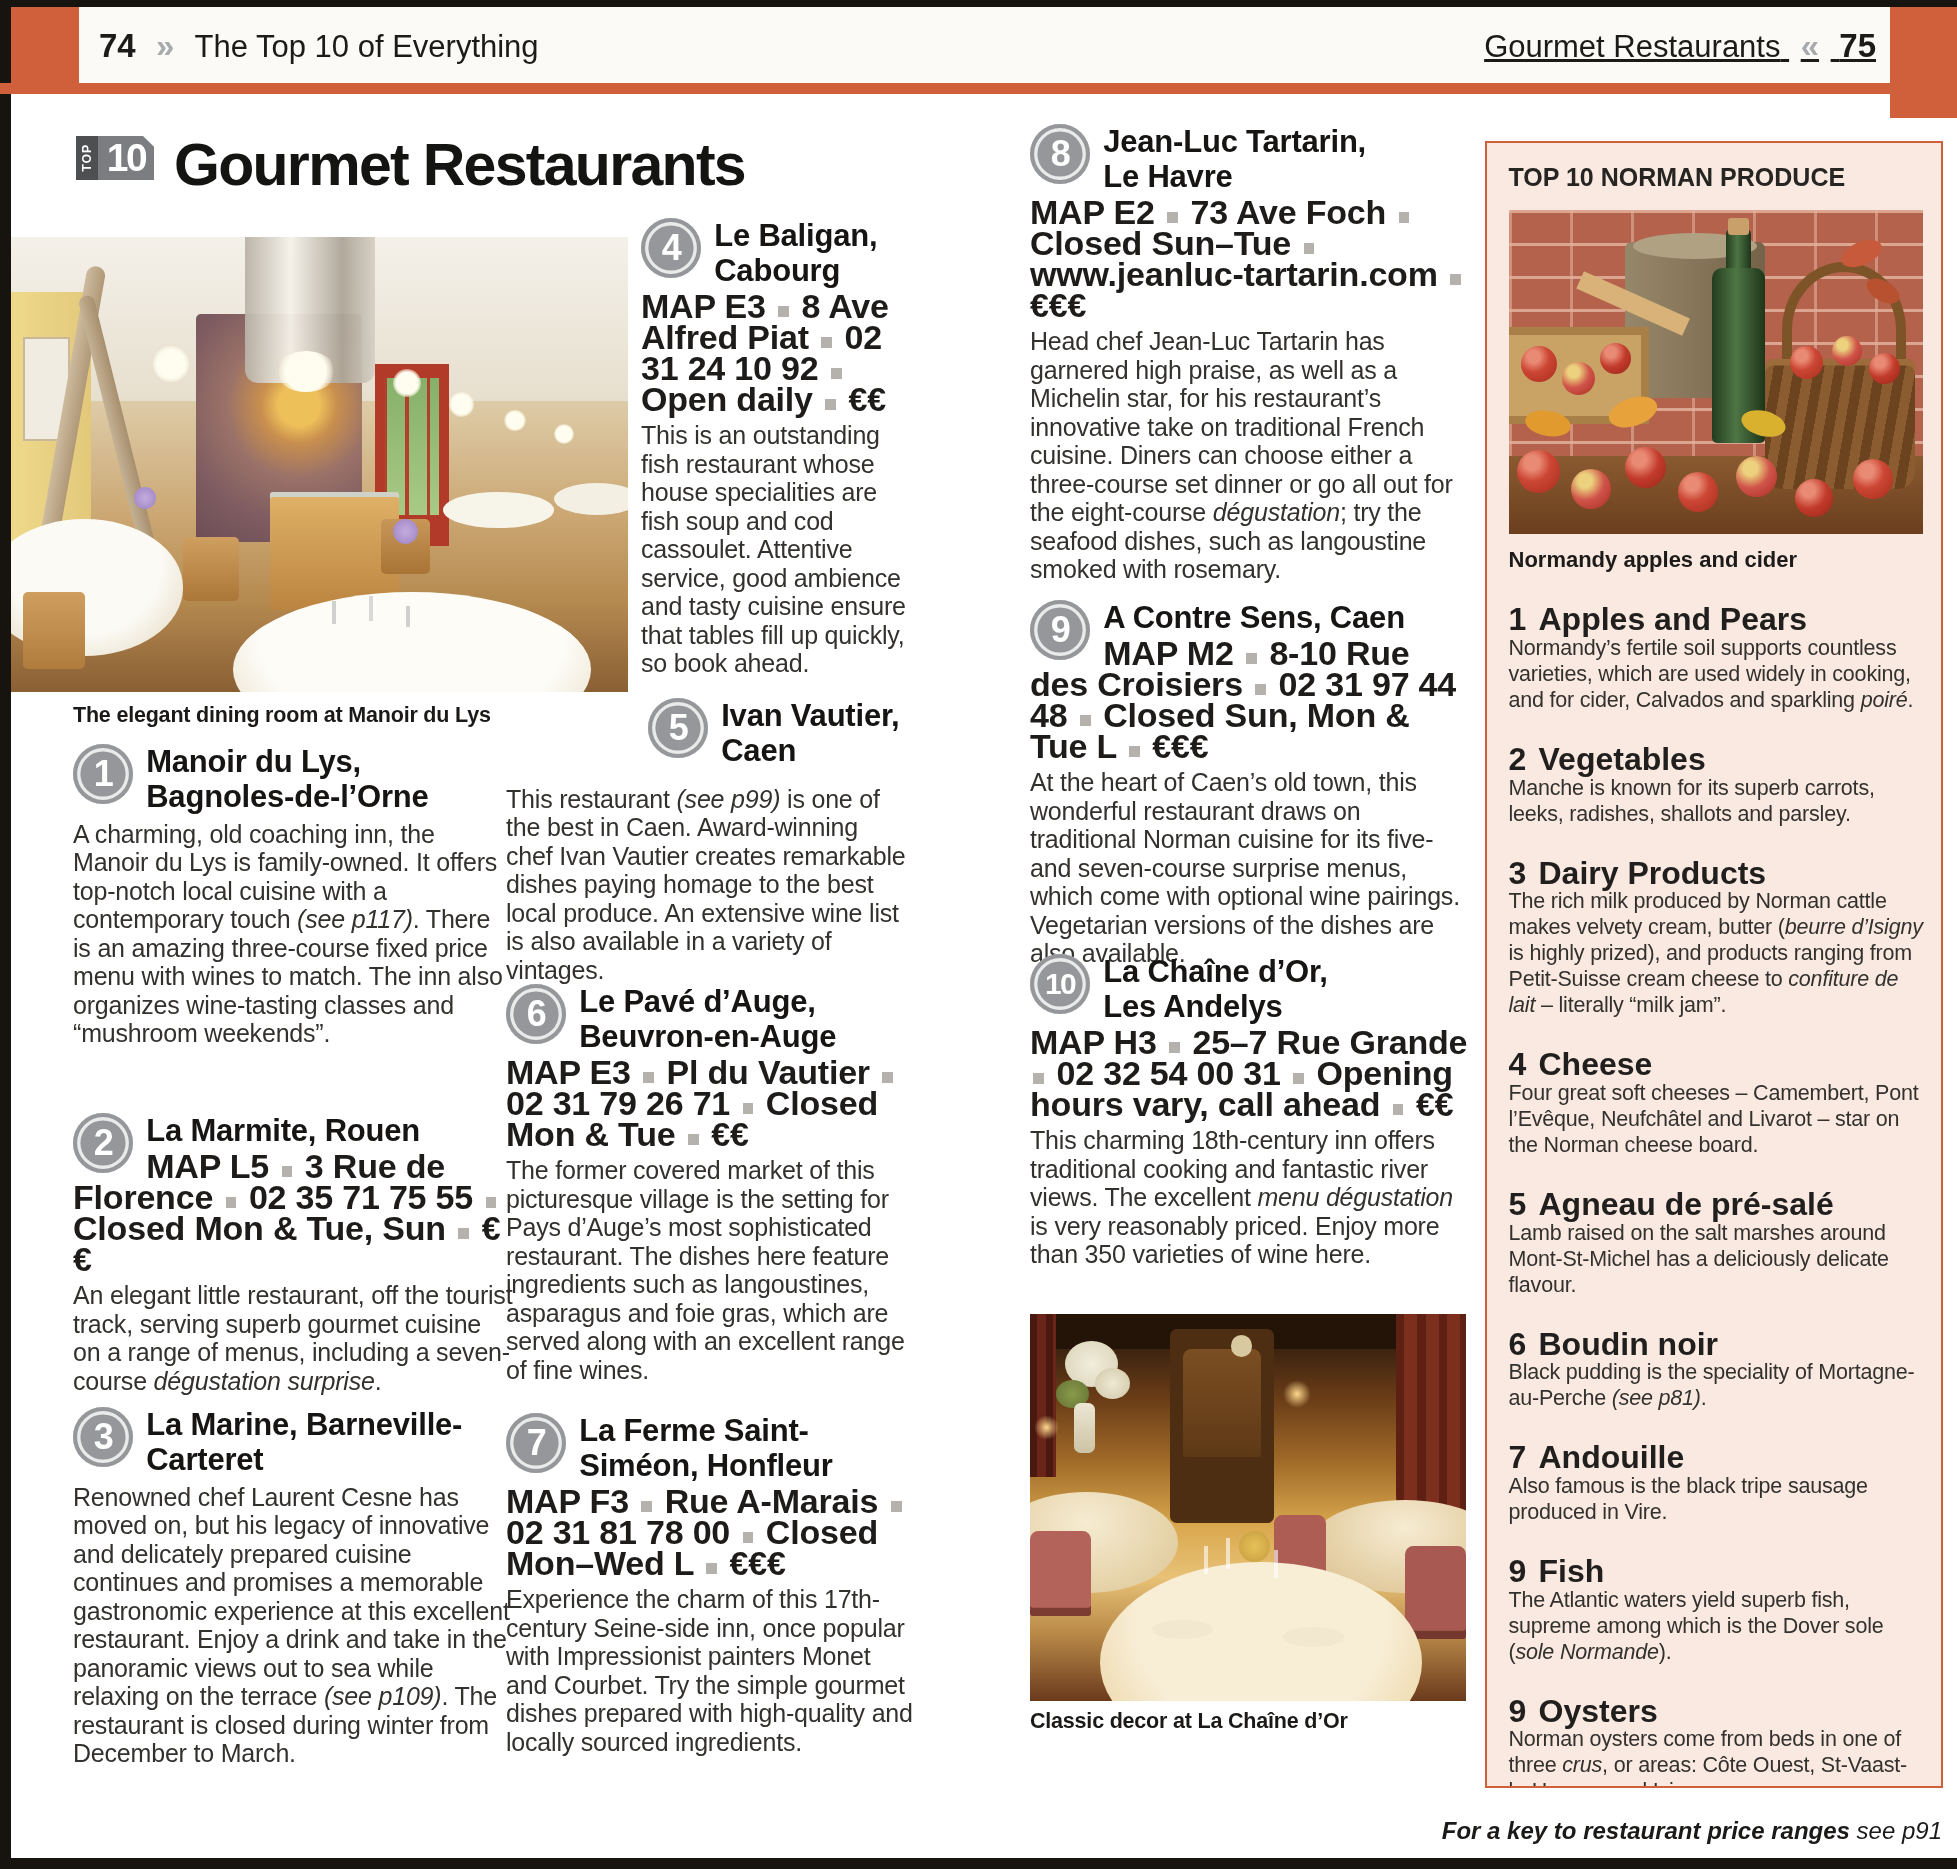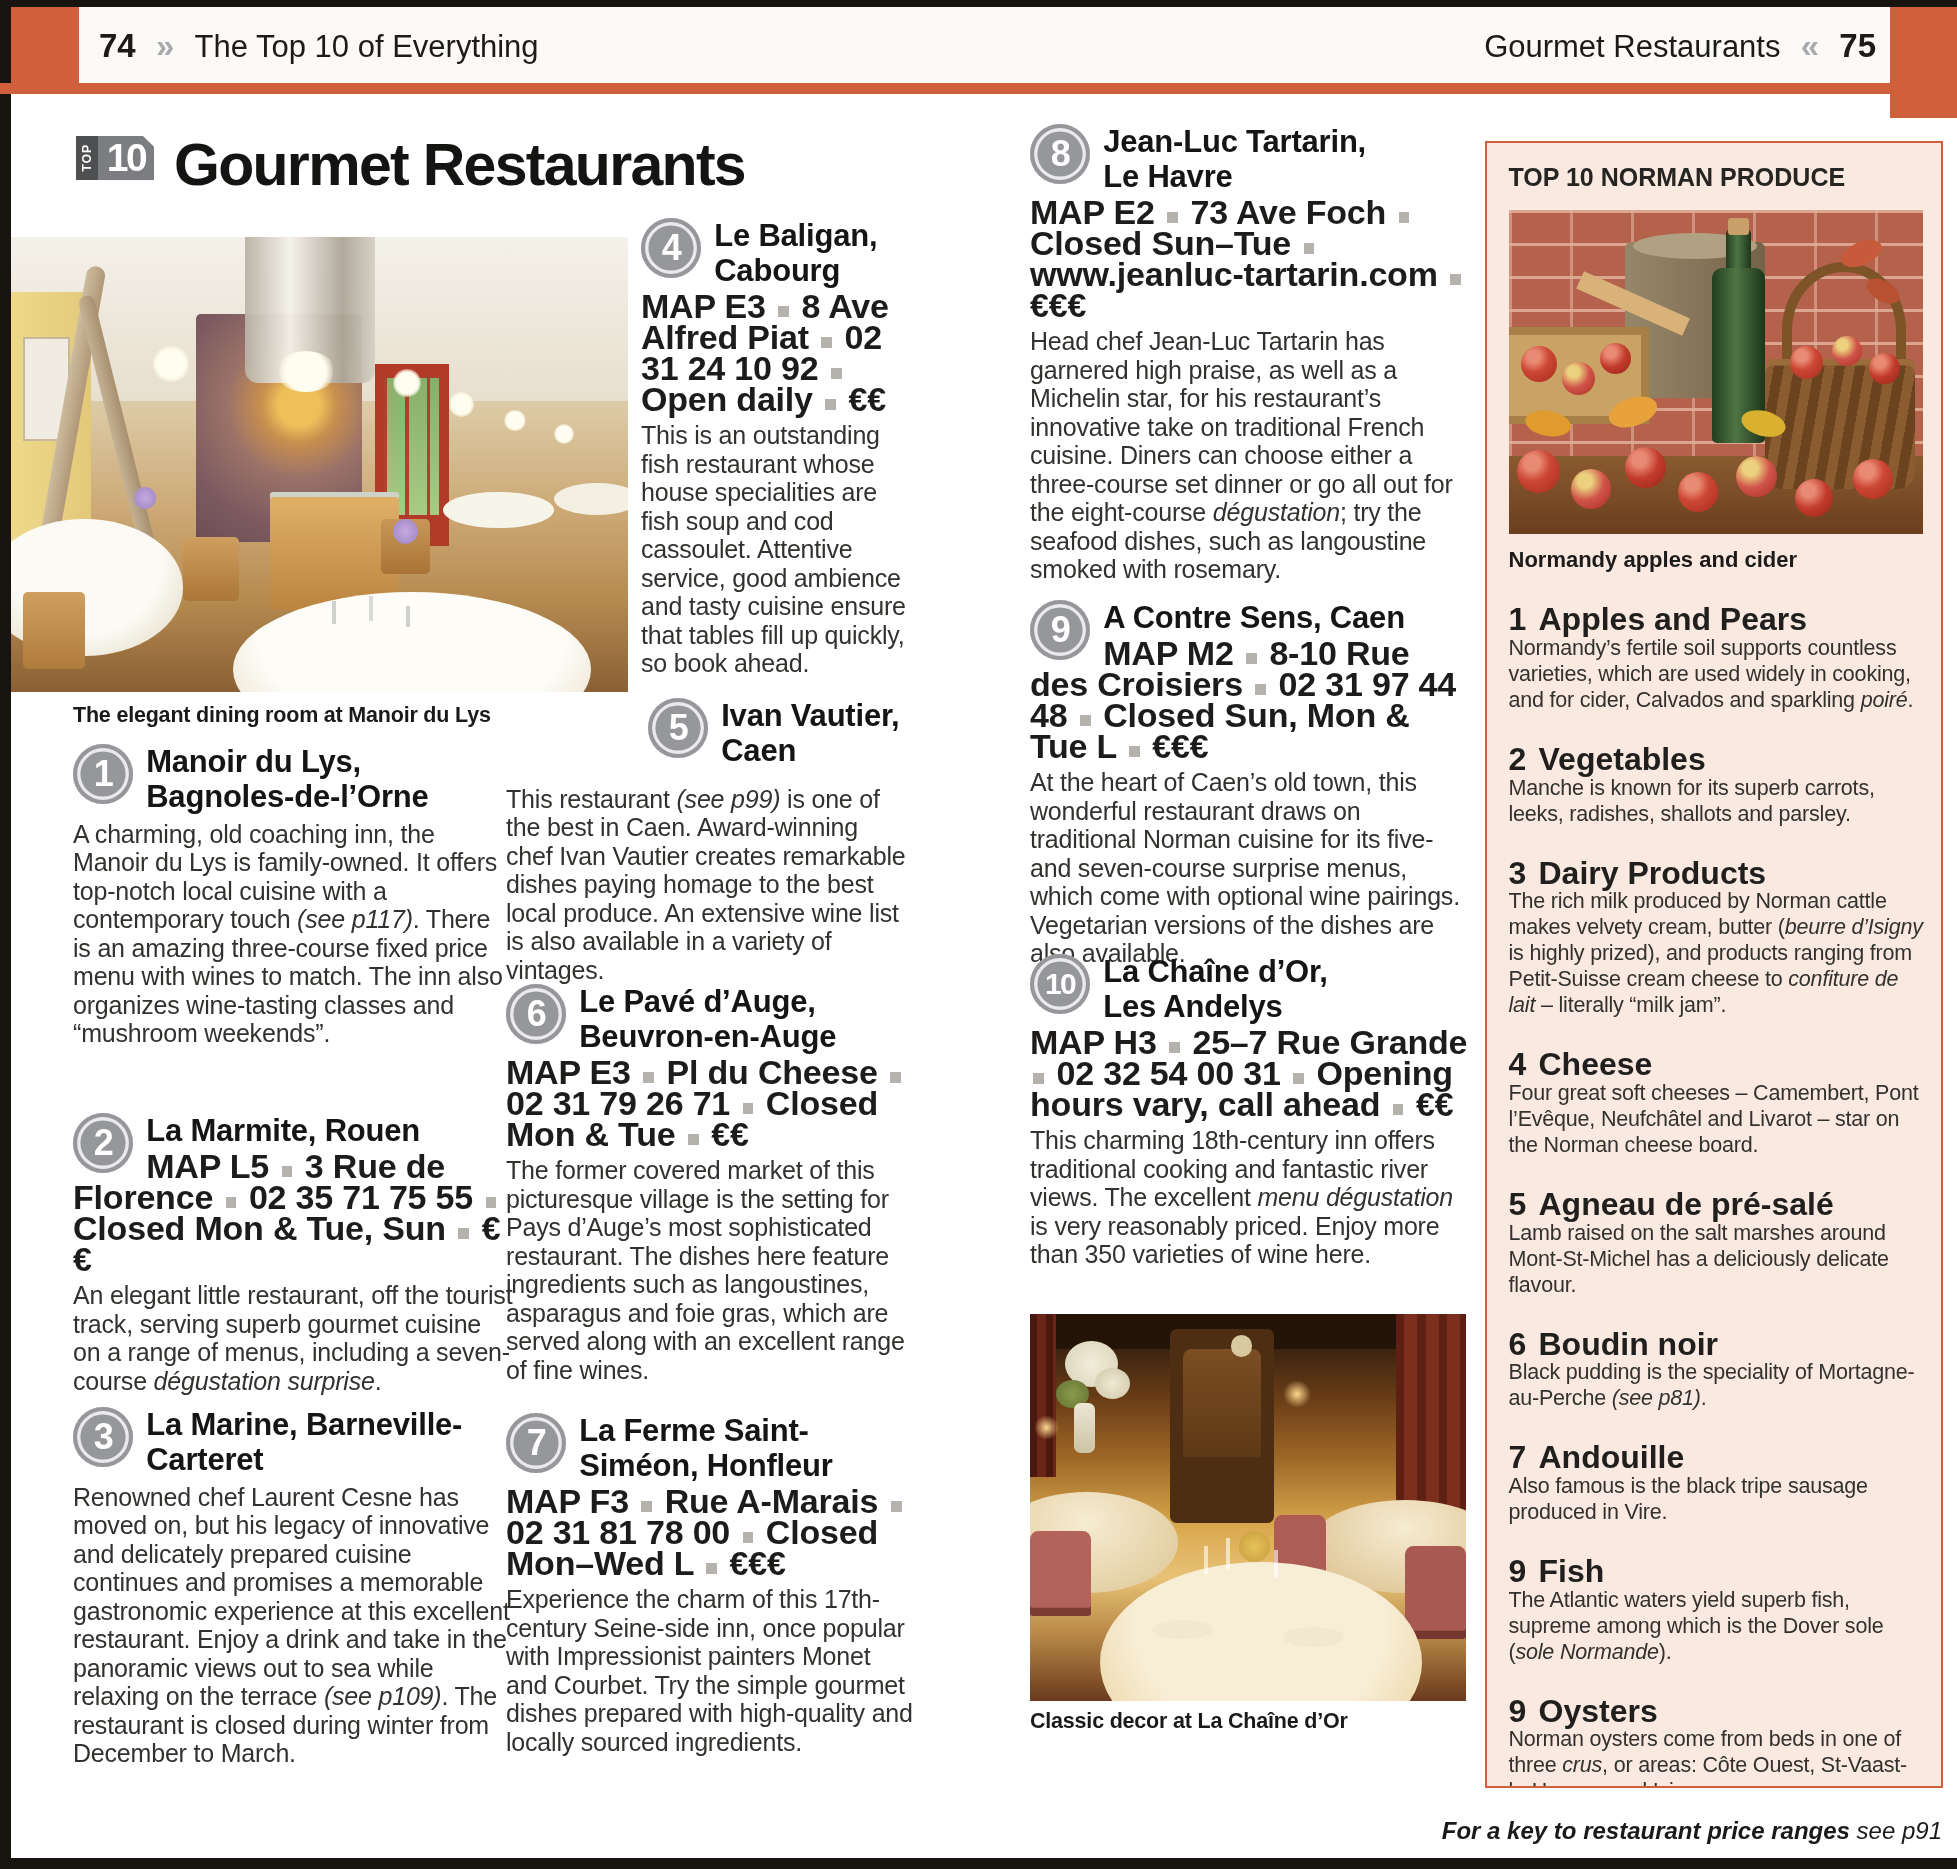--- a/index.html
+++ b/index.html
@@ -9,21 +9,21 @@
   
   .edge-top{position:absolute;left:0;top:0;width:100%;height:6.6px;background:#17130f;}
   .edge-left{position:absolute;left:0;top:0;width:10.7px;height:100%;background:#17130f;}
   .edge-bottom{position:absolute;left:0;bottom:0;width:100%;height:11.6px;background:#17130f;}
   
   .hdr-bg{position:absolute;left:10.7px;top:6.6px;width:1947px;height:76px;background:#fbfaf7;}
   .hdr-orange-left{position:absolute;left:10.7px;top:6.6px;width:68px;height:76px;}
   .hdr-rule{position:absolute;left:0;top:83px;width:1957px;height:10.7px;}
   .hdr-orange-right{position:absolute;left:1890px;top:6.6px;width:68px;height:111px;}
   .hdr-left{position:absolute;left:99px;top:26.5px;font-size:31px;color:#1c1b1a;white-space:nowrap;}
-  .hdr-right{position:absolute;right:81px;top:26.5px;font-size:31px;color:#1c1b1a;white-space:nowrap;text-align:right;}
+  .hdr-right{position:absolute;right:81px;top:26.5px;font-size:31px;color:#1c1b1a;white-space:nowrap;text-align:right;text-decoration:underline;}
   .folio{font-weight:700;font-size:33px;}
   .chev{color:#a8abad;font-weight:700;font-size:33px;padding:0 11.6px;}
   .hdr-sec{font-weight:500;}
   
   .logo{position:absolute;left:76px;top:136px;width:78px;height:44px;background:#7b7d80;
         clip-path:polygon(0 0,67px 0,78px 10.7px,78px 100%,0 100%);}
   .logo-dark{position:absolute;left:0;top:0;width:22px;height:44px;background:#4e4f51;display:flex;align-items:center;justify-content:center;}
   .logo-top{writing-mode:vertical-rl;transform:rotate(180deg);color:#fff;font-size:12.4px;font-weight:700;letter-spacing:0.8px;}
   .logo-num{position:absolute;left:22px;top:0;right:0;bottom:0;display:flex;align-items:center;justify-content:center;
             color:#fff;font-size:39px;font-weight:700;letter-spacing:-2.5px;}
@@ -182,21 +182,21 @@
     <h3>Ivan Vautier,
 Caen</h3>
   </div>
   <p class="body entry e5b"><span>This restaurant </span><span class="it">(see p99)</span><span> is one of the best in Caen. Award-winning chef Ivan Vautier creates remarkable dishes paying homage to the best local produce. An extensive wine list is also available in a variety of vintages.</span></p>
   <div class="entry e6">
     <div class="coin">
         <span>6</span>
       </div>
     <h3>Le Pavé d’Auge,
 Beuvron-en-Auge</h3>
-    <p class="info"><span>MAP E3 </span><span class="bullet"></span><span> Pl du Cheese </span><span class="bullet"></span><span> 02 31 79 26 71 </span><span class="bullet"></span><span> Closed Mon &amp; Tue </span><span class="bullet"></span><span> €€</span></p>
+    <p class="info"><span>MAP E3 </span><span class="bullet"></span><span> Pl du Vautier </span><span class="bullet"></span><span> 02 31 79 26 71 </span><span class="bullet"></span><span> Closed Mon &amp; Tue </span><span class="bullet"></span><span> €€</span></p>
     <p class="body"><span>The former covered market of this picturesque village is the setting for Pays d’Auge’s most sophisticated restaurant. The dishes here feature ingredients such as langoustines, asparagus and foie gras, which are served along with an excellent range of fine wines.</span></p>
   </div>
   <div class="entry e7">
     <div class="coin">
         <span>7</span>
       </div>
     <h3>La Ferme Saint-
 Siméon, Honfleur</h3>
     <p class="info"><span>MAP F3 </span><span class="bullet"></span><span> Rue A-Marais </span><span class="bullet"></span><span> 02 31 81 78 00 </span><span class="bullet"></span><span> Closed Mon–Wed L </span><span class="bullet"></span><span> €€€</span></p>
     <p class="body"><span>Experience the charm of this 17th-century Seine-side inn, once popular with Impressionist painters Monet and Courbet. Try the simple gourmet dishes prepared with high-quality and locally sourced ingredients.</span></p>

